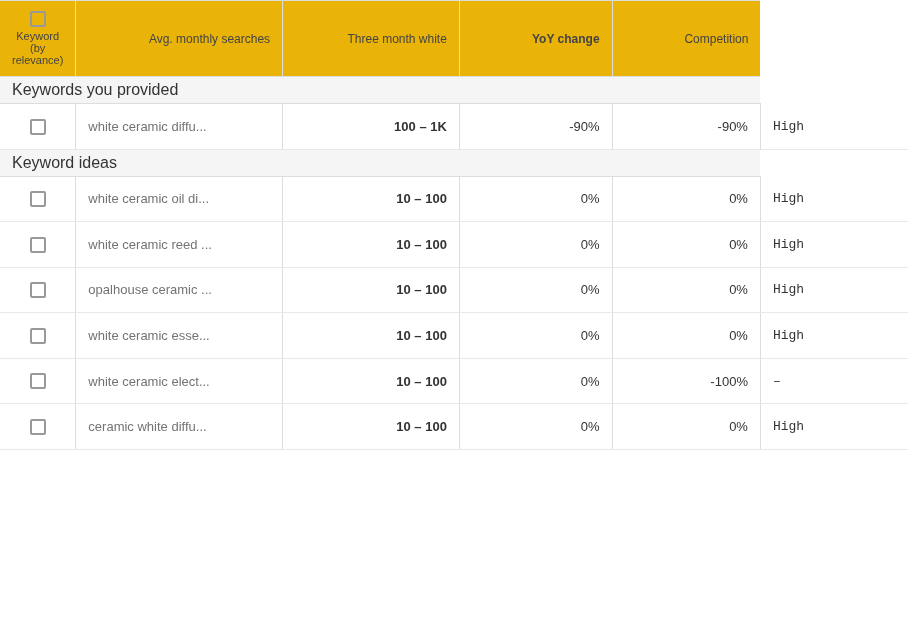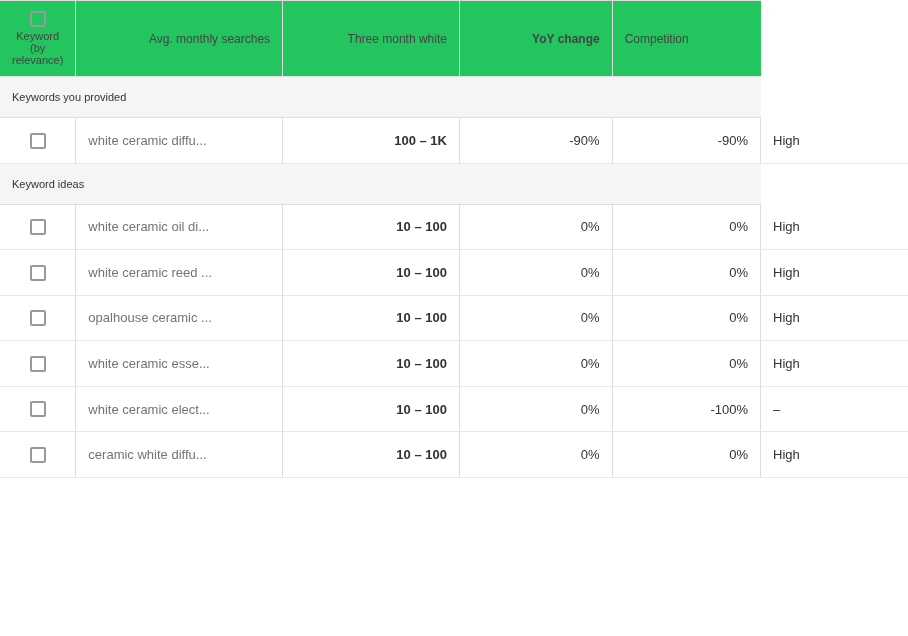--- a/index.html
+++ b/index.html
@@ -12,21 +12,21 @@
       font-size: 13px;
       color: #333;
       background: #fff;
       width: 908px;
     }
     table {
       width: 908px;
       border-collapse: collapse;
     }
     thead th {
-      background: #22c55e;
+      background: #eab308;
       border-bottom: 1px solid #ddd;
       border-right: 1px solid #ddd;
       padding: 10px 12px;
       text-align: left;
       font-weight: 500;
       font-size: 12px;
       color: #444;
       vertical-align: middle;
     }
     thead th:first-child {
@@ -43,26 +43,26 @@
       width: 155px;
       text-align: right;
     }
     thead th.col-yoy {
       width: 120px;
       text-align: right;
       font-weight: bold;
     }
     thead th.col-comp {
       width: 150px;
-      text-align: left;
+      text-align: right;
     }
     tbody tr.section-header td {
       background: #f5f5f5;
-      padding: 14px 12px;
-      font-size: 11px;
+      padding: 4px 12px;
+      font-size: 16px;
       color: #333;
       border-bottom: 1px solid #ddd;
       margin-top: 37px;
     }
     tbody tr.data-row td {
       border-bottom: 1px solid #e8e8e8;
       padding: 14px 12px;
       vertical-align: middle;
     }
     td.col-check {
@@ -112,20 +112,21 @@
       vertical-align: middle;
     }
     thead th {
       border-top: 1px solid #ddd;
     }
     thead th:last-child {
       border-right: none;
     }
     tbody tr.data-row td:last-child {
       border-right: none;
+      font-family: Liberation Mono, monospace;
     }
     tbody tr.section-header td {
       border-right: none;
     }
   </style>
 </head>
 <body>
 
 <table>
   <thead>

